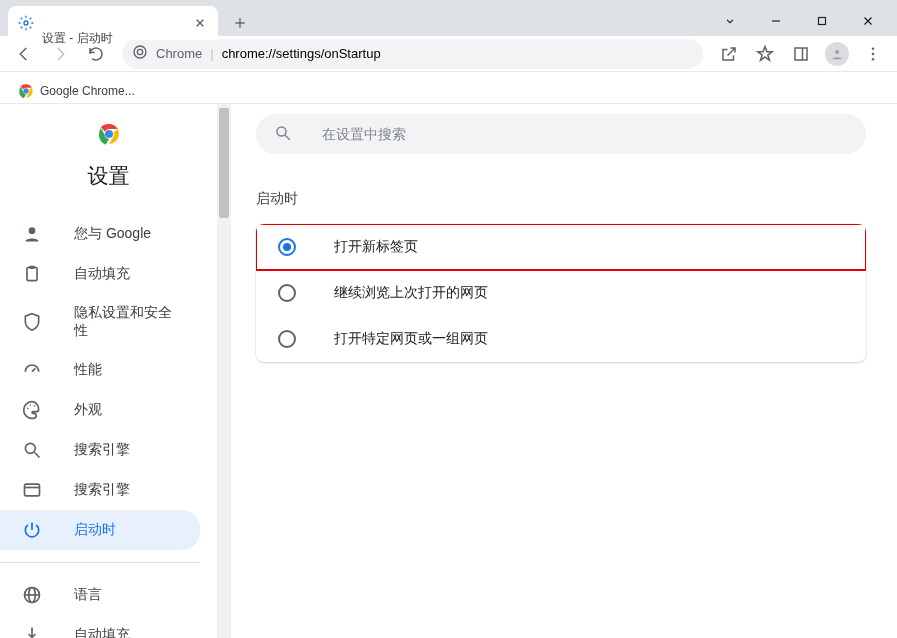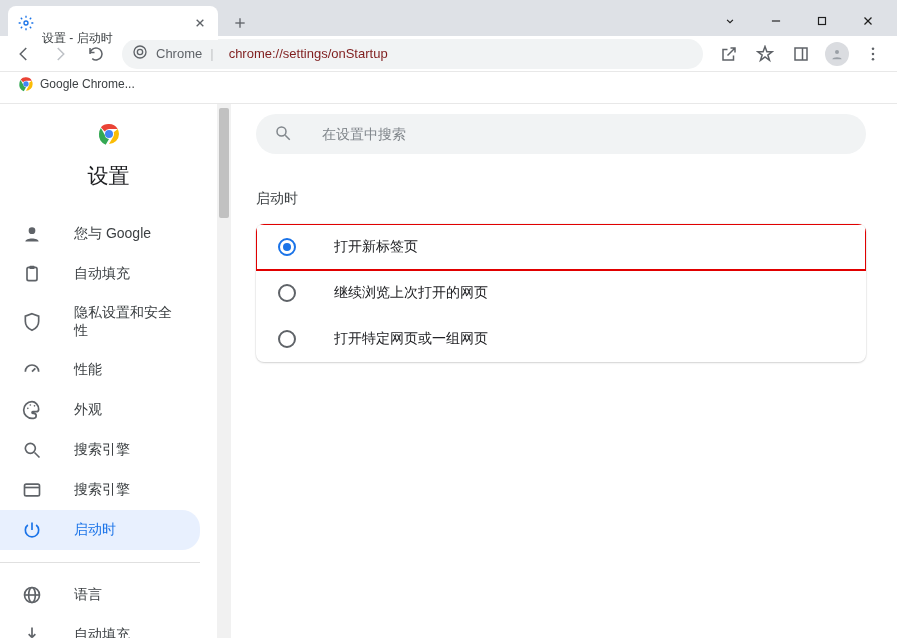--- a/index.html
+++ b/index.html
@@ -89,41 +89,41 @@
       border-radius: 15px;
       display: flex;
       align-items: center;
       padding: 0 10px;
       gap: 8px;
       color: #5f6368;
       font-size: 13px;
     }
     .address-prefix { color: #5f6368; }
     .address-sep { color: #c3c4c6; }
-    .address-url { color: #7f1d1d; margin-left: 7px; }
+    .address-url { color: #000000; }
     .toolbar-right { display: flex; align-items: center; gap: 4px; }
     .toolbar-icon {
       width: 32px; height: 32px;
       display: flex; align-items: center; justify-content: center;
       color: #5f6368;
       border-radius: 50%;
     }
     .avatar-circle {
       width: 24px; height: 24px;
       border-radius: 50%;
       background: #dadce0;
       display: flex; align-items: center; justify-content: center;
     }
     
     .bookmarks-bar {
       height: 32px;
       background: #fff;
       border-bottom: 1px solid #e8e8e8;
       display: flex;
-      align-items: flex-start;
+      align-items: flex-end;
       padding: 0 12px;
       gap: 8px;
     }
     .bookmark-item {
       display: flex;
       align-items: center;
       gap: 6px;
       font-size: 12px;
       color: #3c4043;
       padding: 4px 6px;

